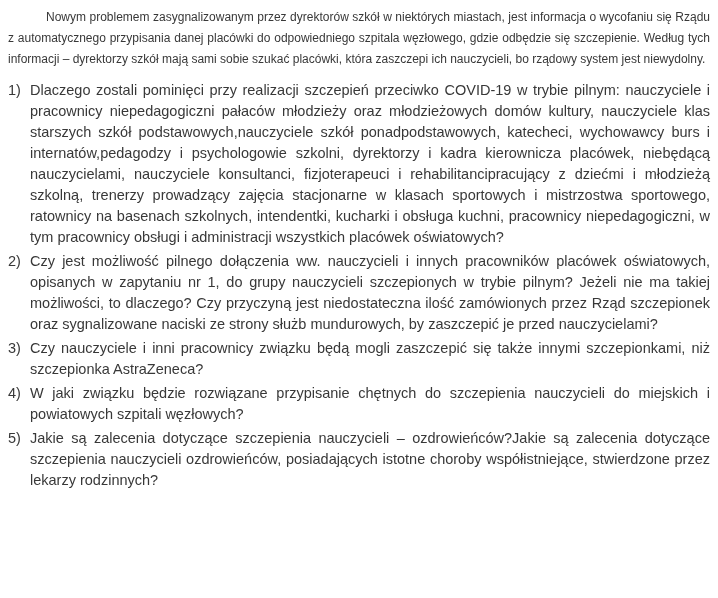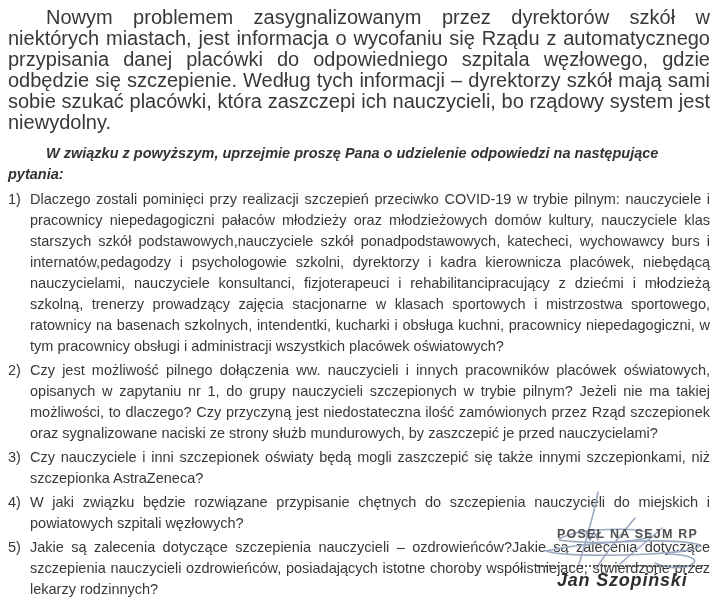--- a/index.html
+++ b/index.html
@@ -14,21 +14,21 @@
     background: #ffffff;
     font-family: "Liberation Sans", "DejaVu Sans", sans-serif;
     color: #383838;
     overflow: hidden;
   }
   .content {
     padding: 7px 8px 0 8px;
   }
   .intro {
     margin: 0 0 10px 0;
-    font-size: 20px;
+    font-size: 12px;
     line-height: 21px;
     text-align: justify;
     text-indent: 38px;
     color: #383838;
   }
   .request-heading {
     margin: 0 0 4px 0;
     font-size: 14.5px;
     line-height: 21px;
     font-weight: bold;
@@ -99,57 +99,38 @@
   }
 </style>
 </head>
 <body>
 
 <div class="page">
   <div class="content">
 
     <p class="intro">Nowym problemem zasygnalizowanym przez dyrektorów szkół w niektórych miastach, jest informacja o wycofaniu się Rządu z automatycznego przypisania danej placówki do odpowiedniego szpitala węzłowego, gdzie odbędzie się szczepienie. Według tych informacji – dyrektorzy szkół mają sami sobie szukać placówki, która zaszczepi ich nauczycieli, bo rządowy system jest niewydolny.</p>
 
-    <p class="request-heading">W związku z powyższym, uprzejmie proszę Pana o udzielenie odpowiedzi na następujące pytania:</p>
 
     <div class="questions">
       <div class="question">
         <span class="q-num">1)</span>
         <span class="q-text">Dlaczego zostali pominięci przy realizacji szczepień przeciwko COVID-19 w trybie pilnym: nauczyciele i pracownicy niepedagogiczni pałaców młodzieży oraz młodzieżowych domów kultury, nauczyciele klas starszych szkół podstawowych,nauczyciele szkół ponadpodstawowych, katecheci, wychowawcy burs i internatów,pedagodzy i psychologowie szkolni, dyrektorzy i kadra kierownicza placówek, niebędącą nauczycielami, nauczyciele konsultanci, fizjoterapeuci i rehabilitancipracujący z dziećmi i młodzieżą szkolną, trenerzy prowadzący zajęcia stacjonarne w klasach sportowych i mistrzostwa sportowego, ratownicy na basenach szkolnych, intendentki, kucharki i obsługa kuchni, pracownicy niepedagogiczni, w tym pracownicy obsługi i administracji wszystkich placówek oświatowych?</span>
       </div>
       <div class="question">
         <span class="q-num">2)</span>
         <span class="q-text">Czy jest możliwość pilnego dołączenia ww. nauczycieli i innych pracowników placówek oświatowych, opisanych w zapytaniu nr 1, do grupy nauczycieli szczepionych w trybie pilnym? Jeżeli nie ma takiej możliwości, to dlaczego? Czy przyczyną jest niedostateczna ilość zamówionych przez Rząd szczepionek oraz sygnalizowane naciski ze strony służb mundurowych, by zaszczepić je przed nauczycielami?</span>
       </div>
       <div class="question">
         <span class="q-num">3)</span>
-        <span class="q-text">Czy nauczyciele i inni szczepionek oświaty będą mogli zaszczepić się także innymi szczepionkami, niż szczepionka AstraZeneca?</span>
+        <span class="q-text">Czy nauczyciele i inni pracownicy związku będą mogli zaszczepić się także innymi szczepionkami, niż szczepionka AstraZeneca?</span>
       </div>
       <div class="question">
         <span class="q-num">4)</span>
         <span class="q-text">W jaki związku będzie rozwiązane przypisanie chętnych do szczepienia nauczycieli do miejskich i powiatowych szpitali węzłowych?</span>
       </div>
       <div class="question">
         <span class="q-num">5)</span>
         <span class="q-text">Jakie są zalecenia dotyczące szczepienia nauczycieli – ozdrowieńców?Jakie są zalecenia dotyczące szczepienia nauczycieli ozdrowieńców, posiadających istotne choroby współistniejące, stwierdzone przez lekarzy rodzinnych?</span>
       </div>
     </div>
   </div>
 
-  <div class="signature-block">
-    <svg class="signature-svg" viewBox="0 0 198 128" xmlns="http://www.w3.org/2000/svg">
-      <g fill="none" stroke="#9aa9c1" stroke-width="1.6" stroke-linecap="round">
-        <path d="M 78,22 C 74,45 66,70 59,94"></path>
-        <path d="M 115,48 C 101,65 86,82 76,99"></path>
-        <path d="M 142,58 C 129,70 113,82 100,94"></path>
-        <path d="M 41,68 C 60,58 116,57 129,63 C 140,69 96,74 62,72 C 46,71 35,71 41,68 Z"></path>
-        <path d="M 26,81 C 70,71 150,68 177,74 C 186,77 169,82 130,84 C 92,86 40,86 26,81 Z"></path>
-        <path d="M 148,84 C 169,85 181,89 171,95 C 161,100 142,97 135,93"></path>
-      </g>
-      <g fill="none" stroke="#7e8da8" stroke-width="1.4" stroke-linecap="round">
-        <path d="M 66,62 l 4,8 l 4,-8 l 4,8"></path>
-      </g>
-    </svg>
-    <div class="signature-title">POSEŁ NA SEJM RP</div>
-    <div class="dotted-line"></div>
-    <div class="signatory-name">Jan Szopiński</div>
-  </div>
 </div>
 
 </body></html>

